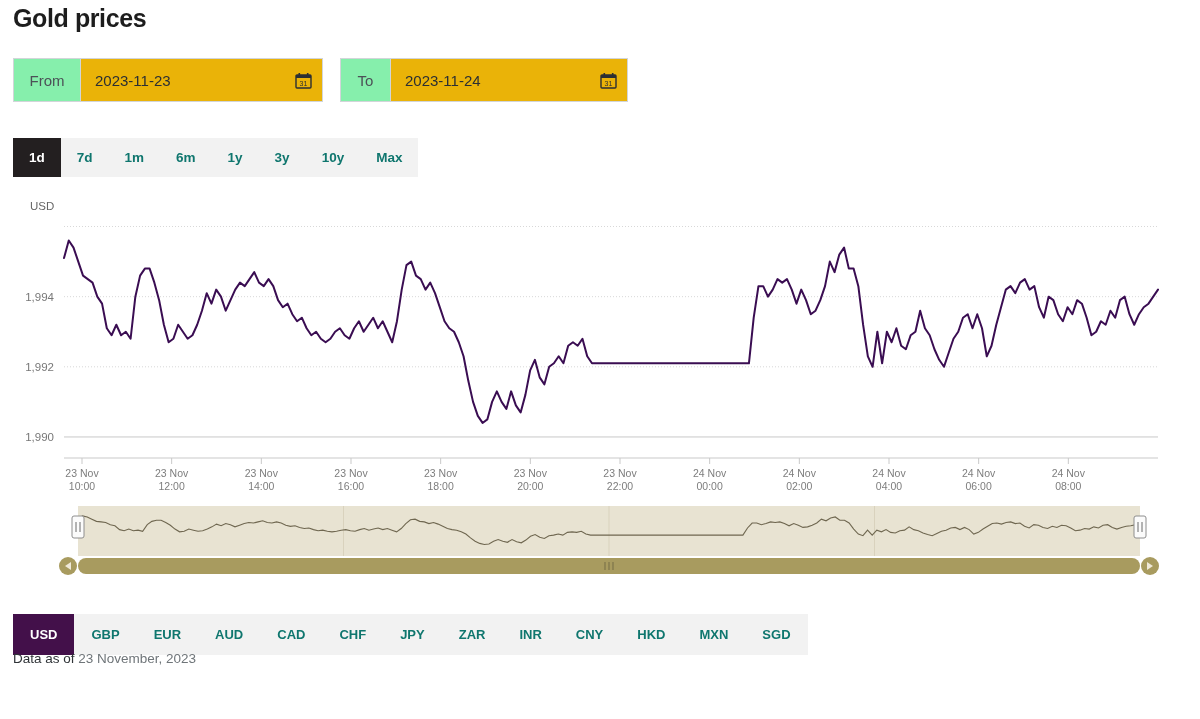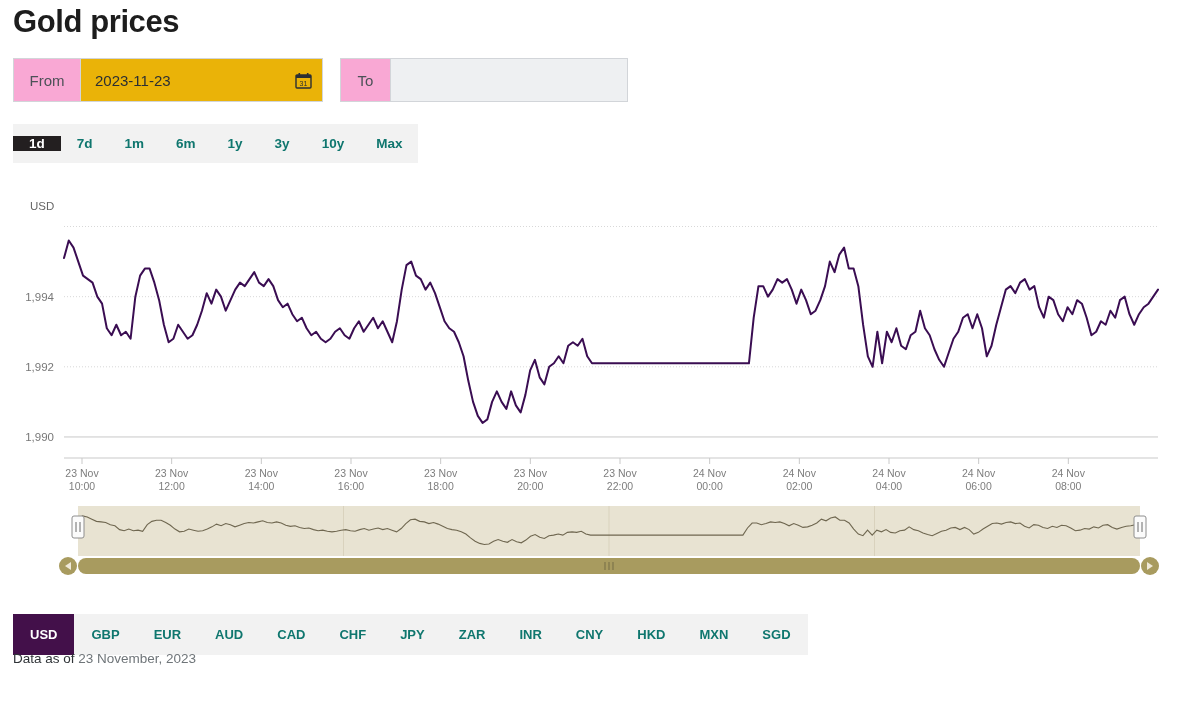--- a/index.html
+++ b/index.html
@@ -15,21 +15,21 @@
     height: 719px;
     overflow: hidden;
     background: #ffffff;
   }
 
   
   .page-title {
     position: absolute;
     left: 13px;
     top: 4px;
-    font-size: 31px;
+    font-size: 25px;
     font-weight: bold;
     letter-spacing: -0.4px;
     color: #1d1d1d;
   }
 
   
   .date-group {
     position: absolute;
     top: 58px;
     height: 44px;
@@ -40,21 +40,21 @@
   }
   .date-group.from { left: 13px; width: 310px; }
   .date-group.to   { left: 340px; width: 288px; }
   .date-label {
     width: 67px;
     display: flex;
     align-items: center;
     justify-content: center;
     font-size: 15px;
     color: #4c5157;
-    background: #f9a8d4;
+    background: #86efac;
     border-right: 1px solid #d2d5d9;
     box-sizing: border-box;
   }
   .date-group.to .date-label { width: 50px; text-align: center; }
   .date-field {
     flex: 1;
     display: flex;
     align-items: center;
     background: #eab308;
     padding: 0 10px 0 14px;
@@ -99,21 +99,21 @@
 
   
   .tabbar {
     position: absolute;
     height: 39px;
     background: #f2f2f2;
     display: flex;
     align-items: stretch;
     box-sizing: border-box;
   }
-  .tabbar.range { left: 13px; top: 124px; align-items: center; }
+  .tabbar.range { left: 13px; top: 138px; }
   .tabbar.units { right: 13px; top: 138px; }
   .tab {
     display: flex;
     align-items: center;
     justify-content: center;
     font-size: 13.5px;
     font-weight: bold;
     color: #0f766e;
     padding: 0 16px;
     cursor: pointer;
@@ -191,20 +191,32 @@
           <rect x="3.5" y="1" width="1.6" height="3" fill="#2b2f33"></rect>
           <rect x="11.9" y="1" width="1.6" height="3" fill="#2b2f33"></rect>
           <text x="8.5" y="14" font-family="Liberation Sans, sans-serif" font-size="7" fill="#2b2f33" text-anchor="middle">31</text>
         </svg>
       </span>
     </div>
   </div>
 
   <div class="date-group to">
     <div class="date-label">To</div>
+    <div class="date-field">
+      <span class="date-value">2023-11-24</span>
+      <span class="cal-icon">
+        <svg width="17" height="17" viewBox="0 0 17 17">
+          <rect x="1" y="3" width="15" height="13" rx="1" fill="none" stroke="#2b2f33" stroke-width="1.4"></rect>
+          <rect x="1" y="3" width="15" height="3" fill="#2b2f33"></rect>
+          <rect x="3.5" y="1" width="1.6" height="3" fill="#2b2f33"></rect>
+          <rect x="11.9" y="1" width="1.6" height="3" fill="#2b2f33"></rect>
+          <text x="8.5" y="14" font-family="Liberation Sans, sans-serif" font-size="7" fill="#2b2f33" text-anchor="middle">31</text>
+        </svg>
+      </span>
+    </div>
   </div>
 
 
   <div class="tabbar range" id="range-tabs">
       <div class="tab active">1d</div>
       <div class="tab">7d</div>
       <div class="tab">1m</div>
       <div class="tab">6m</div>
       <div class="tab">1y</div>
       <div class="tab">3y</div>

